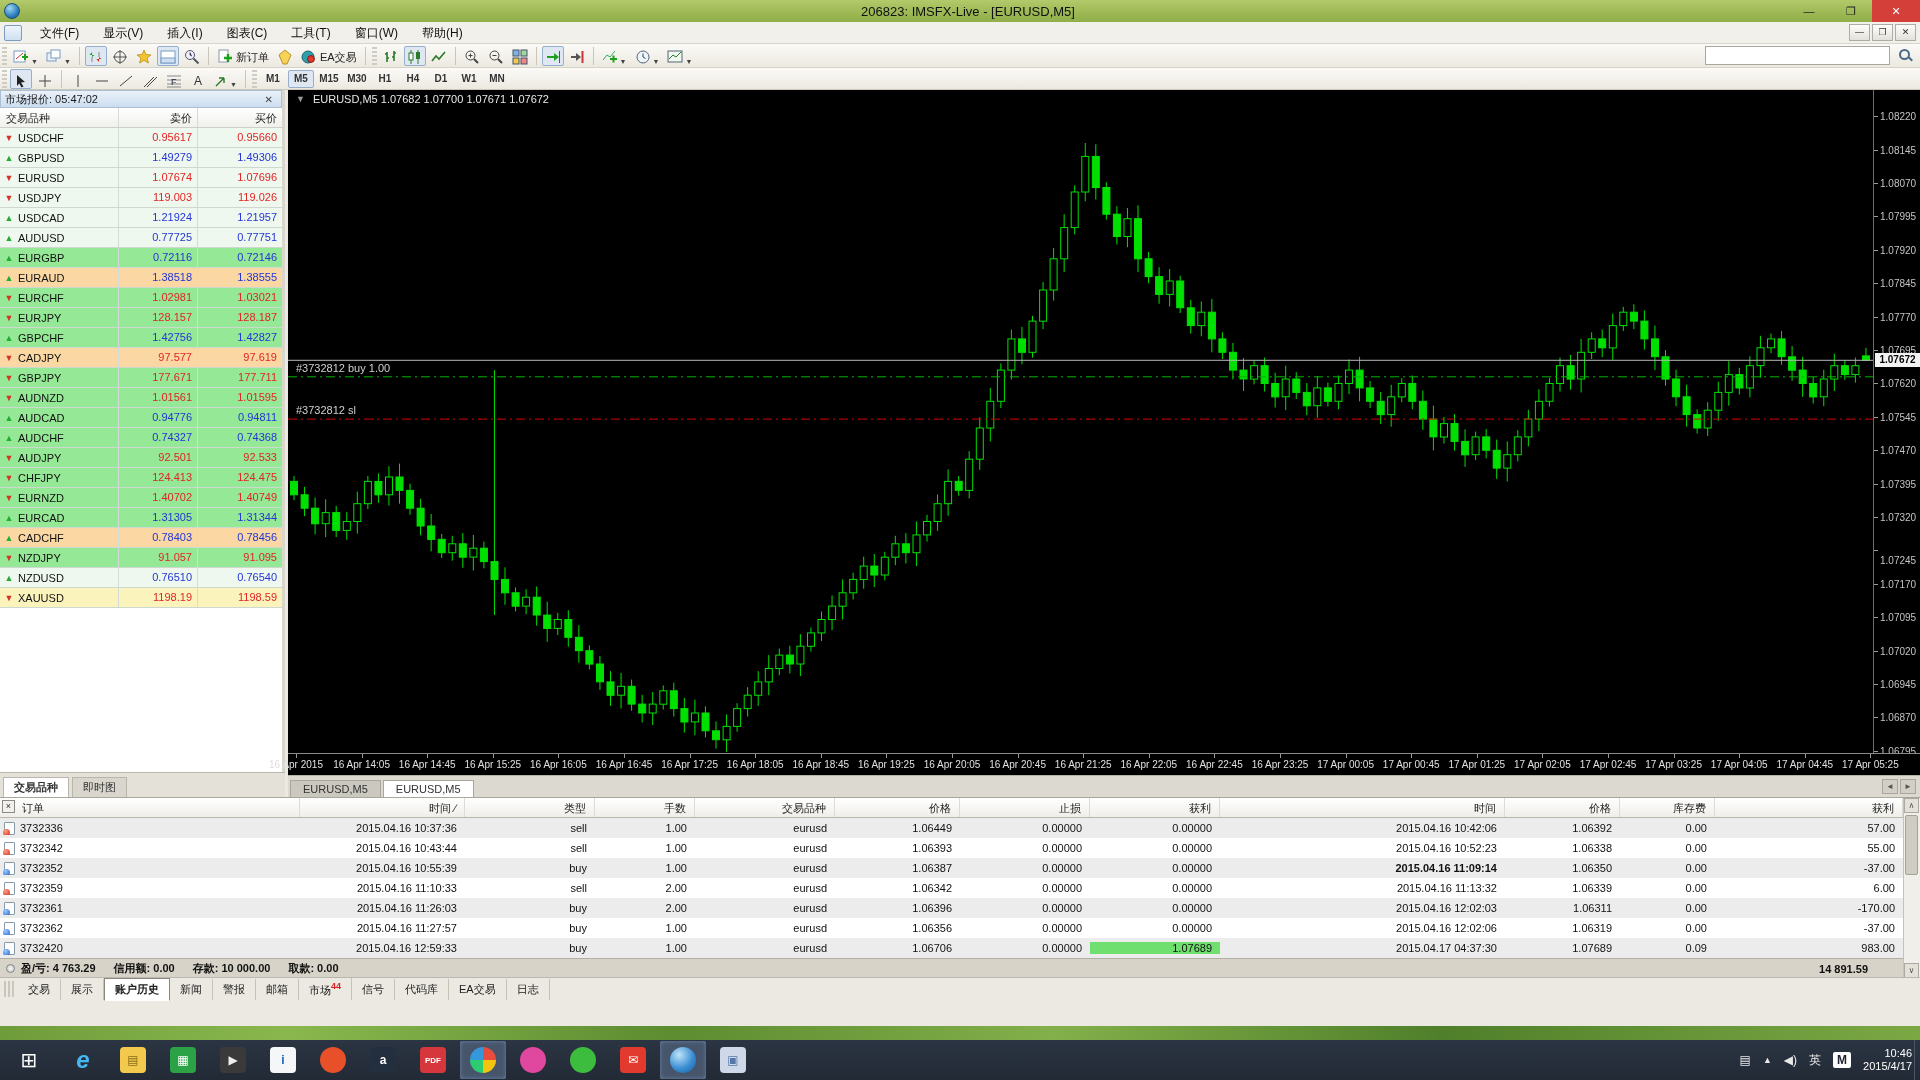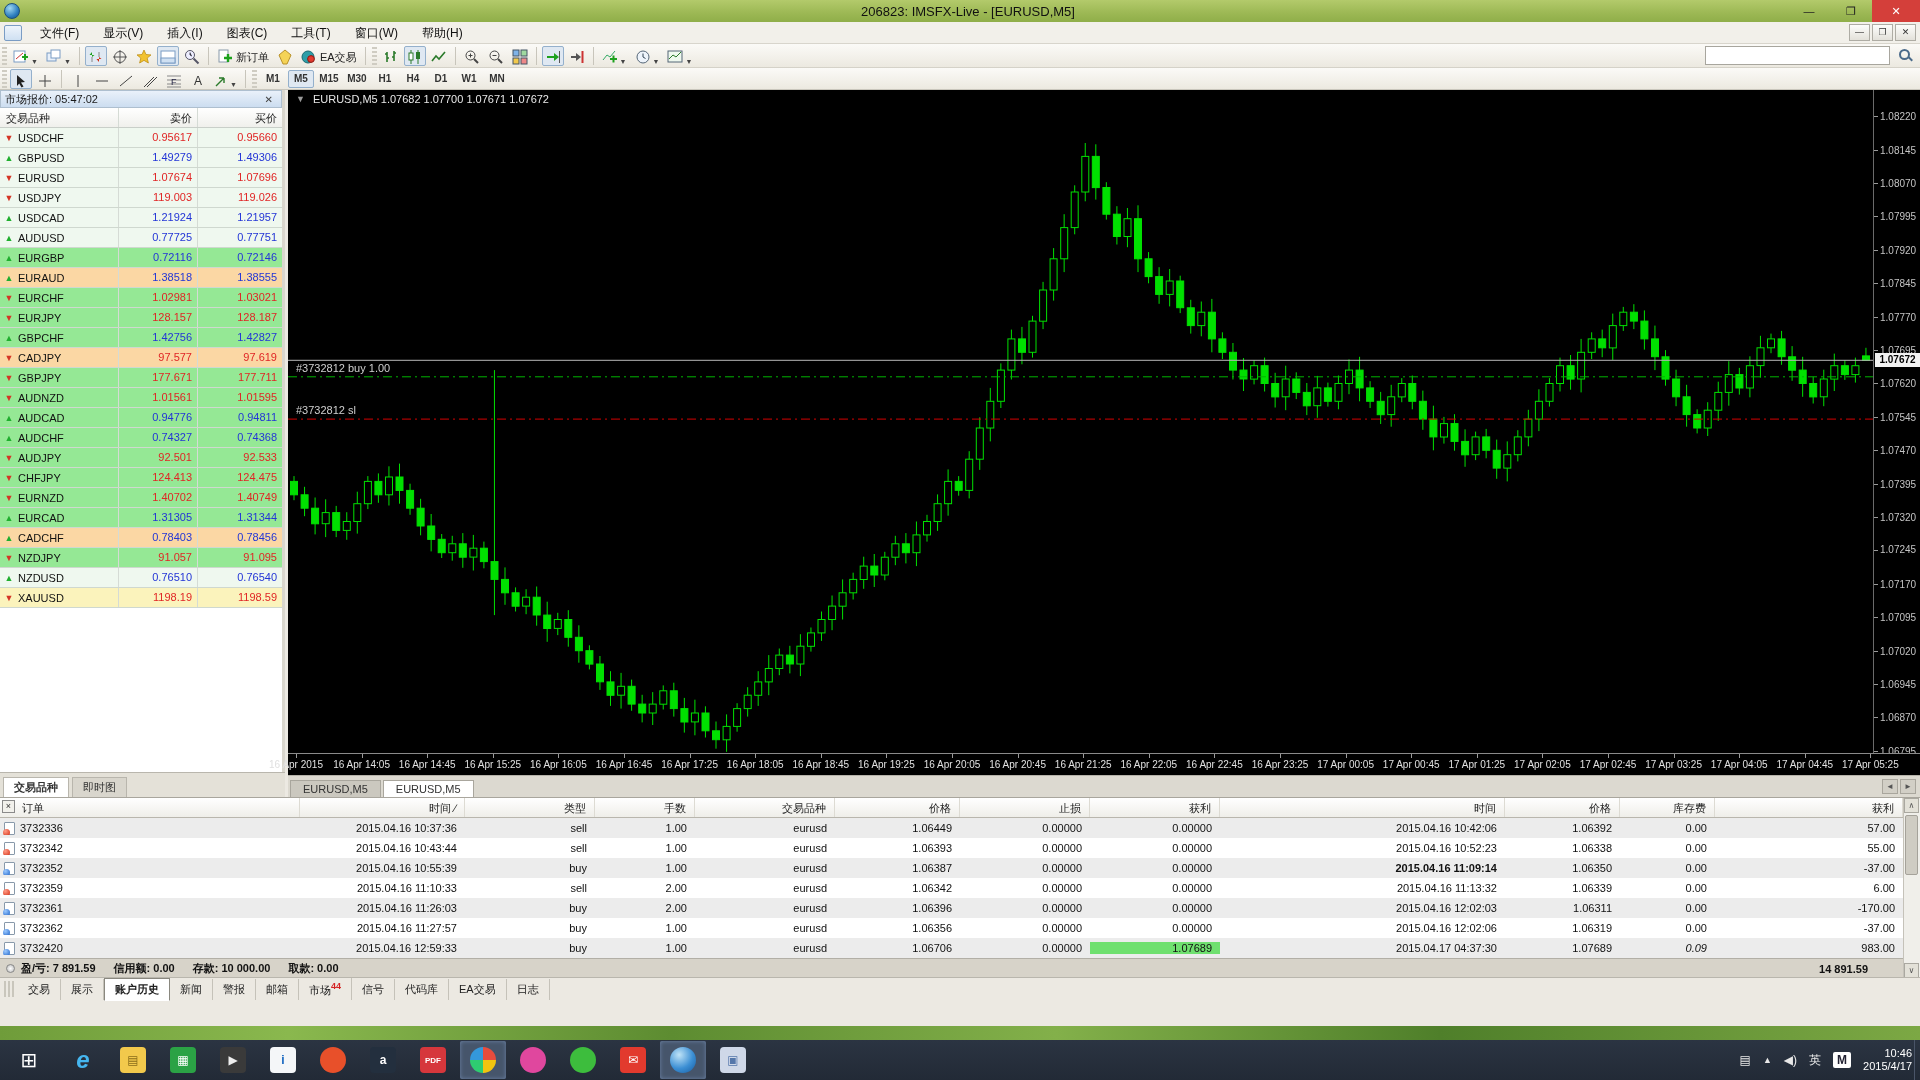--- a/index.html
+++ b/index.html
@@ -953,21 +953,21 @@
         <div class="axlabel" style="top: 288px;">1.07620</div>
         <div class="axtick" style="top: 327px;"></div>
         <div class="axlabel" style="top: 322px;">1.07545</div>
         <div class="axtick" style="top: 360px;"></div>
         <div class="axlabel" style="top: 355px;">1.07470</div>
         <div class="axtick" style="top: 394px;"></div>
         <div class="axlabel" style="top: 389px;">1.07395</div>
         <div class="axtick" style="top: 427px;"></div>
         <div class="axlabel" style="top: 422px;">1.07320</div>
         <div class="axtick" style="top: 460px;"></div>
-        <div class="axlabel" style="top: 454px;">1.07245</div>
+        <div class="axlabel" style="top: 465px;">1.07245</div>
         <div class="axtick" style="top: 494px;"></div>
         <div class="axlabel" style="top: 489px;">1.07170</div>
         <div class="axtick" style="top: 527px;"></div>
         <div class="axlabel" style="top: 522px;">1.07095</div>
         <div class="axtick" style="top: 561px;"></div>
         <div class="axlabel" style="top: 556px;">1.07020</div>
         <div class="axtick" style="top: 594px;"></div>
         <div class="axlabel" style="top: 589px;">1.06945</div>
         <div class="axtick" style="top: 627px;"></div>
         <div class="axlabel" style="top: 622px;">1.06870</div>
@@ -1163,27 +1163,27 @@
           </div>
           <div class="td" style="width: 165px;">2015.04.16 12:59:33</div>
           <div class="td" style="width: 130px;">buy</div>
           <div class="td" style="width: 100px;">1.00</div>
           <div class="td" style="width: 140px;">eurusd</div>
           <div class="td" style="width: 125px;">1.06706</div>
           <div class="td" style="width: 130px;">0.00000</div>
           <div class="td green" style="width: 130px;">1.07689</div>
           <div class="td" style="width: 285px;">2015.04.17 04:37:30</div>
           <div class="td" style="width: 115px;">1.07689</div>
-          <div class="td" style="width: 95px; font-style: italic;">0.09</div>
+          <div class="td" style="width: 95px;">0.09</div>
           <div class="td" style="width: 188px;">983.00</div>
         </div>
       </div>
     <div id="t-summary">
       <div class="dot"></div>
-      <span class="seg">盈/亏: 7 891.59</span>
+      <span class="seg">盈/亏: 4 763.29</span>
       <span class="seg">信用额: 0.00</span>
       <span class="seg">存款: 10 000.00</span>
       <span class="seg">取款: 0.00</span>
       <span id="t-total">14 891.59</span>
     </div>
     <div id="t-scroll">
       <div class="sb" style="top:0;">∧</div>
       <div class="thumb"></div>
       <div class="sb" style="bottom:0;">∨</div>
     </div>

